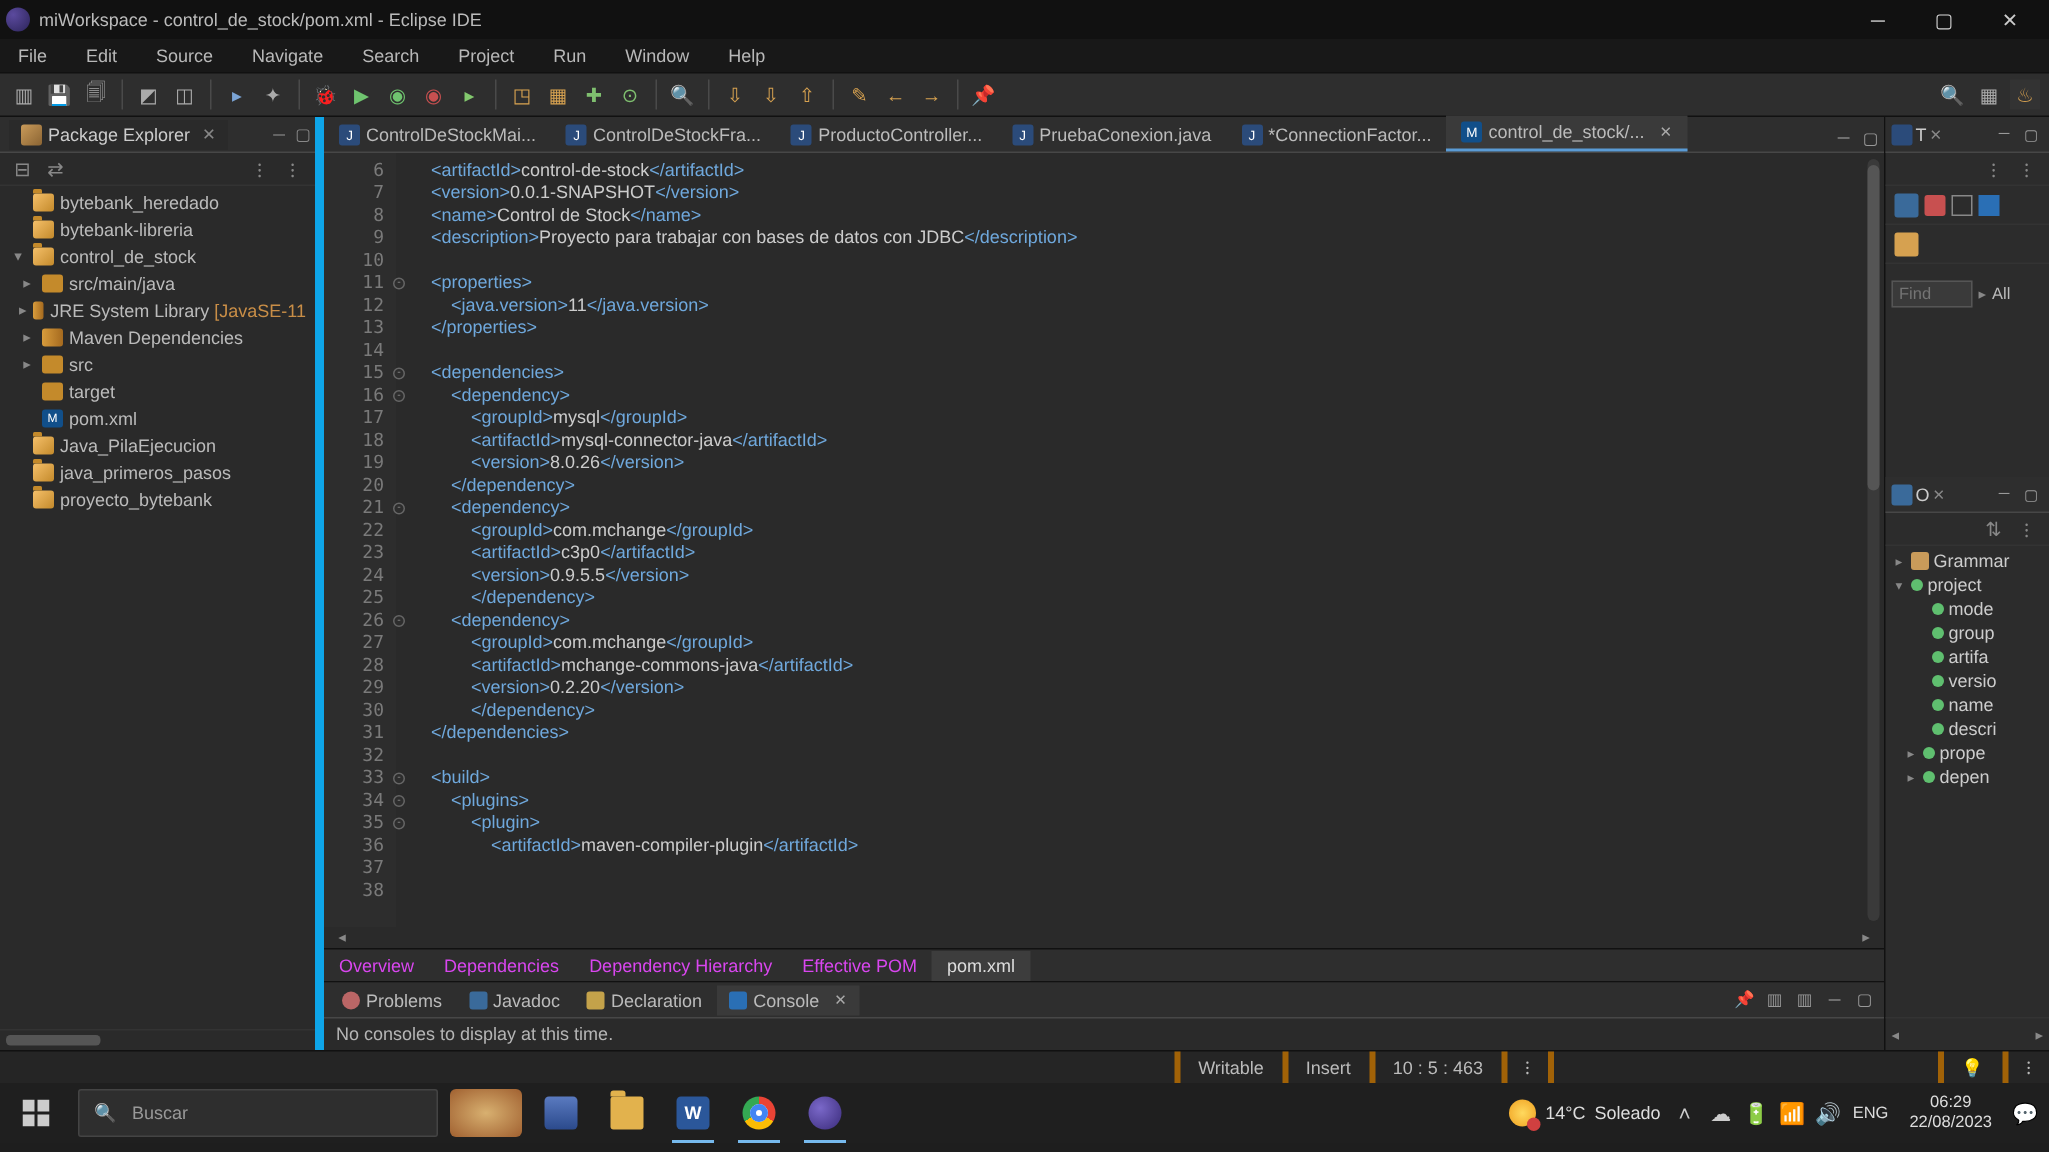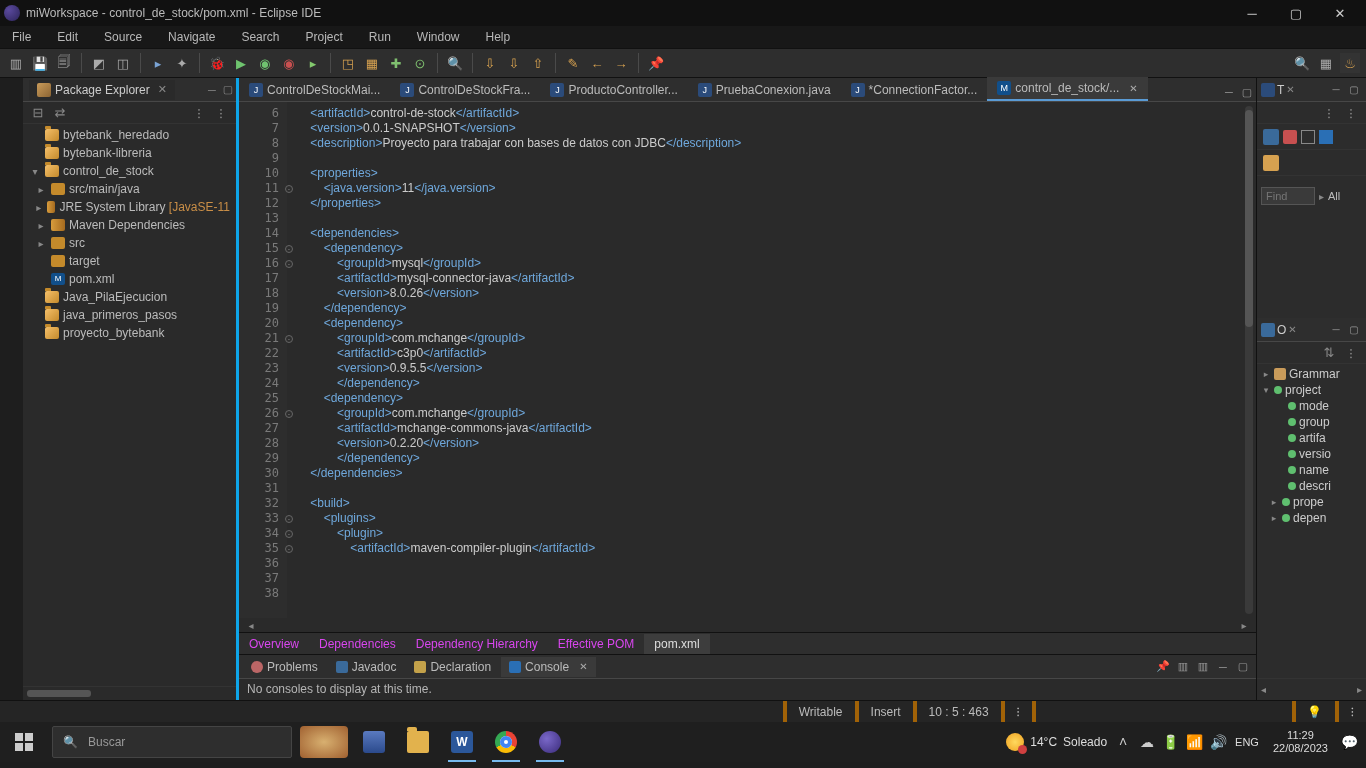--- a/index.html
+++ b/index.html
@@ -16,21 +16,21 @@
 .menubar span { padding: 2px 4px; }
 
 
 .toolbar { height: 30px; background: #2e2e2e; border-top: 1px solid #111; border-bottom: 1px solid #111; display: flex; align-items: center; padding: 0 6px; gap: 4px; }
 .toolbar .tbtn { width: 20px; height: 20px; display: flex; align-items: center; justify-content: center; font-size: 13px; color: #aaa; }
 .toolbar .sep { width: 1px; height: 20px; background: #4a4a4a; margin: 0 3px; }
 .toolbar .spacer { flex: 1; }
 
 
 .workarea { display: flex; height: 622px; }
-.leftpane { width: 216px; border-right: 3px solid #0ea5e9; display: flex; flex-direction: column; background: #2a2a2a; margin-left: 23px; }
+.leftpane { width: 216px; border-right: 6px solid #0ea5e9; display: flex; flex-direction: column; background: #2a2a2a; }
 .viewtabs { height: 24px; background: #2e2e2e; display: flex; align-items: center; padding-left: 6px; font-size: 12px; border-bottom: 1px solid #474747; }
 .viewtabs .vt { display: flex; align-items: center; gap: 4px; padding: 3px 8px; background: #2a2a2a; }
 .viewtabs .vt .ic-pkg { width: 14px; height: 14px; background: linear-gradient(135deg,#c99b5a,#8b6433); border-radius: 2px; }
 .viewtabs .close-x { margin-left: 4px; font-size: 11px; color: #888; }
 .viewtabs .spacer { flex: 1; }
 .viewtabs .mini { width: 16px; height: 16px; display: flex; align-items: center; justify-content: center; font-size: 11px; color: #888; }
 .vtoolbar { height: 22px; display: flex; align-items: center; gap: 4px; padding: 0 6px; border-bottom: 1px solid #333; }
 .vtoolbar .mini { width: 18px; height: 18px; display: flex; align-items: center; justify-content: center; font-size: 13px; color: #888; }
 .tree { flex: 1; overflow: hidden; font-size: 12px; padding: 2px 0; }
 .tree .node { display: flex; align-items: center; padding: 2px 6px; gap: 4px; white-space: nowrap; }
@@ -350,20 +350,21 @@
           <div class="ln">33<span class="fold">-</span></div>
           <div class="ln">34<span class="fold">-</span></div>
           <div class="ln">35<span class="fold">-</span></div>
           <div class="ln">36</div>
           <div class="ln">37</div>
           <div class="ln">38</div>
         </div>
       <div class="code" id="code">
           <div class="row">    <span class="tag">&lt;artifactId&gt;</span><span class="txt">control-de-stock</span><span class="tag">&lt;/artifactId&gt;</span></div>
           <div class="row">    <span class="tag">&lt;version&gt;</span><span class="txt">0.0.1-SNAPSHOT</span><span class="tag">&lt;/version&gt;</span></div>
+          <div class="row">    <span class="tag">&lt;name&gt;</span><span class="txt">Control de Stock</span><span class="tag">&lt;/name&gt;</span></div>
           <div class="row">    <span class="tag">&lt;description&gt;</span><span class="txt">Proyecto para trabajar con bases de datos con JDBC</span><span class="tag">&lt;/description&gt;</span></div>
           <div class="row"></div>
           <div class="row">    <span class="tag">&lt;properties&gt;</span></div>
           <div class="row">        <span class="tag">&lt;java.version&gt;</span><span class="txt">11</span><span class="tag">&lt;/java.version&gt;</span></div>
           <div class="row">    <span class="tag">&lt;/properties&gt;</span></div>
           <div class="row"></div>
           <div class="row">    <span class="tag">&lt;dependencies&gt;</span></div>
           <div class="row">        <span class="tag">&lt;dependency&gt;</span></div>
           <div class="row">            <span class="tag">&lt;groupId&gt;</span><span class="txt">mysql</span><span class="tag">&lt;/groupId&gt;</span></div>
           <div class="row">            <span class="tag">&lt;artifactId&gt;</span><span class="txt">mysql-connector-java</span><span class="tag">&lt;/artifactId&gt;</span></div>
@@ -580,18 +581,18 @@
     <span>Soleado</span>
   </div>
   <div class="tray">
     <span class="tic-sm">˄</span>
     <span class="tic-sm">☁</span>
     <span class="tic-sm">🔋</span>
     <span class="tic-sm">📶</span>
     <span class="tic-sm">🔊</span>
     <span style="font-size:11px">ENG</span>
     <div class="clock">
-      <span>11:29</span>
+      <span>06:29</span>
       <span>22/08/2023</span>
     </div>
     <span class="tic-sm">💬</span>
   </div>
 </div>
 
 </body></html>

